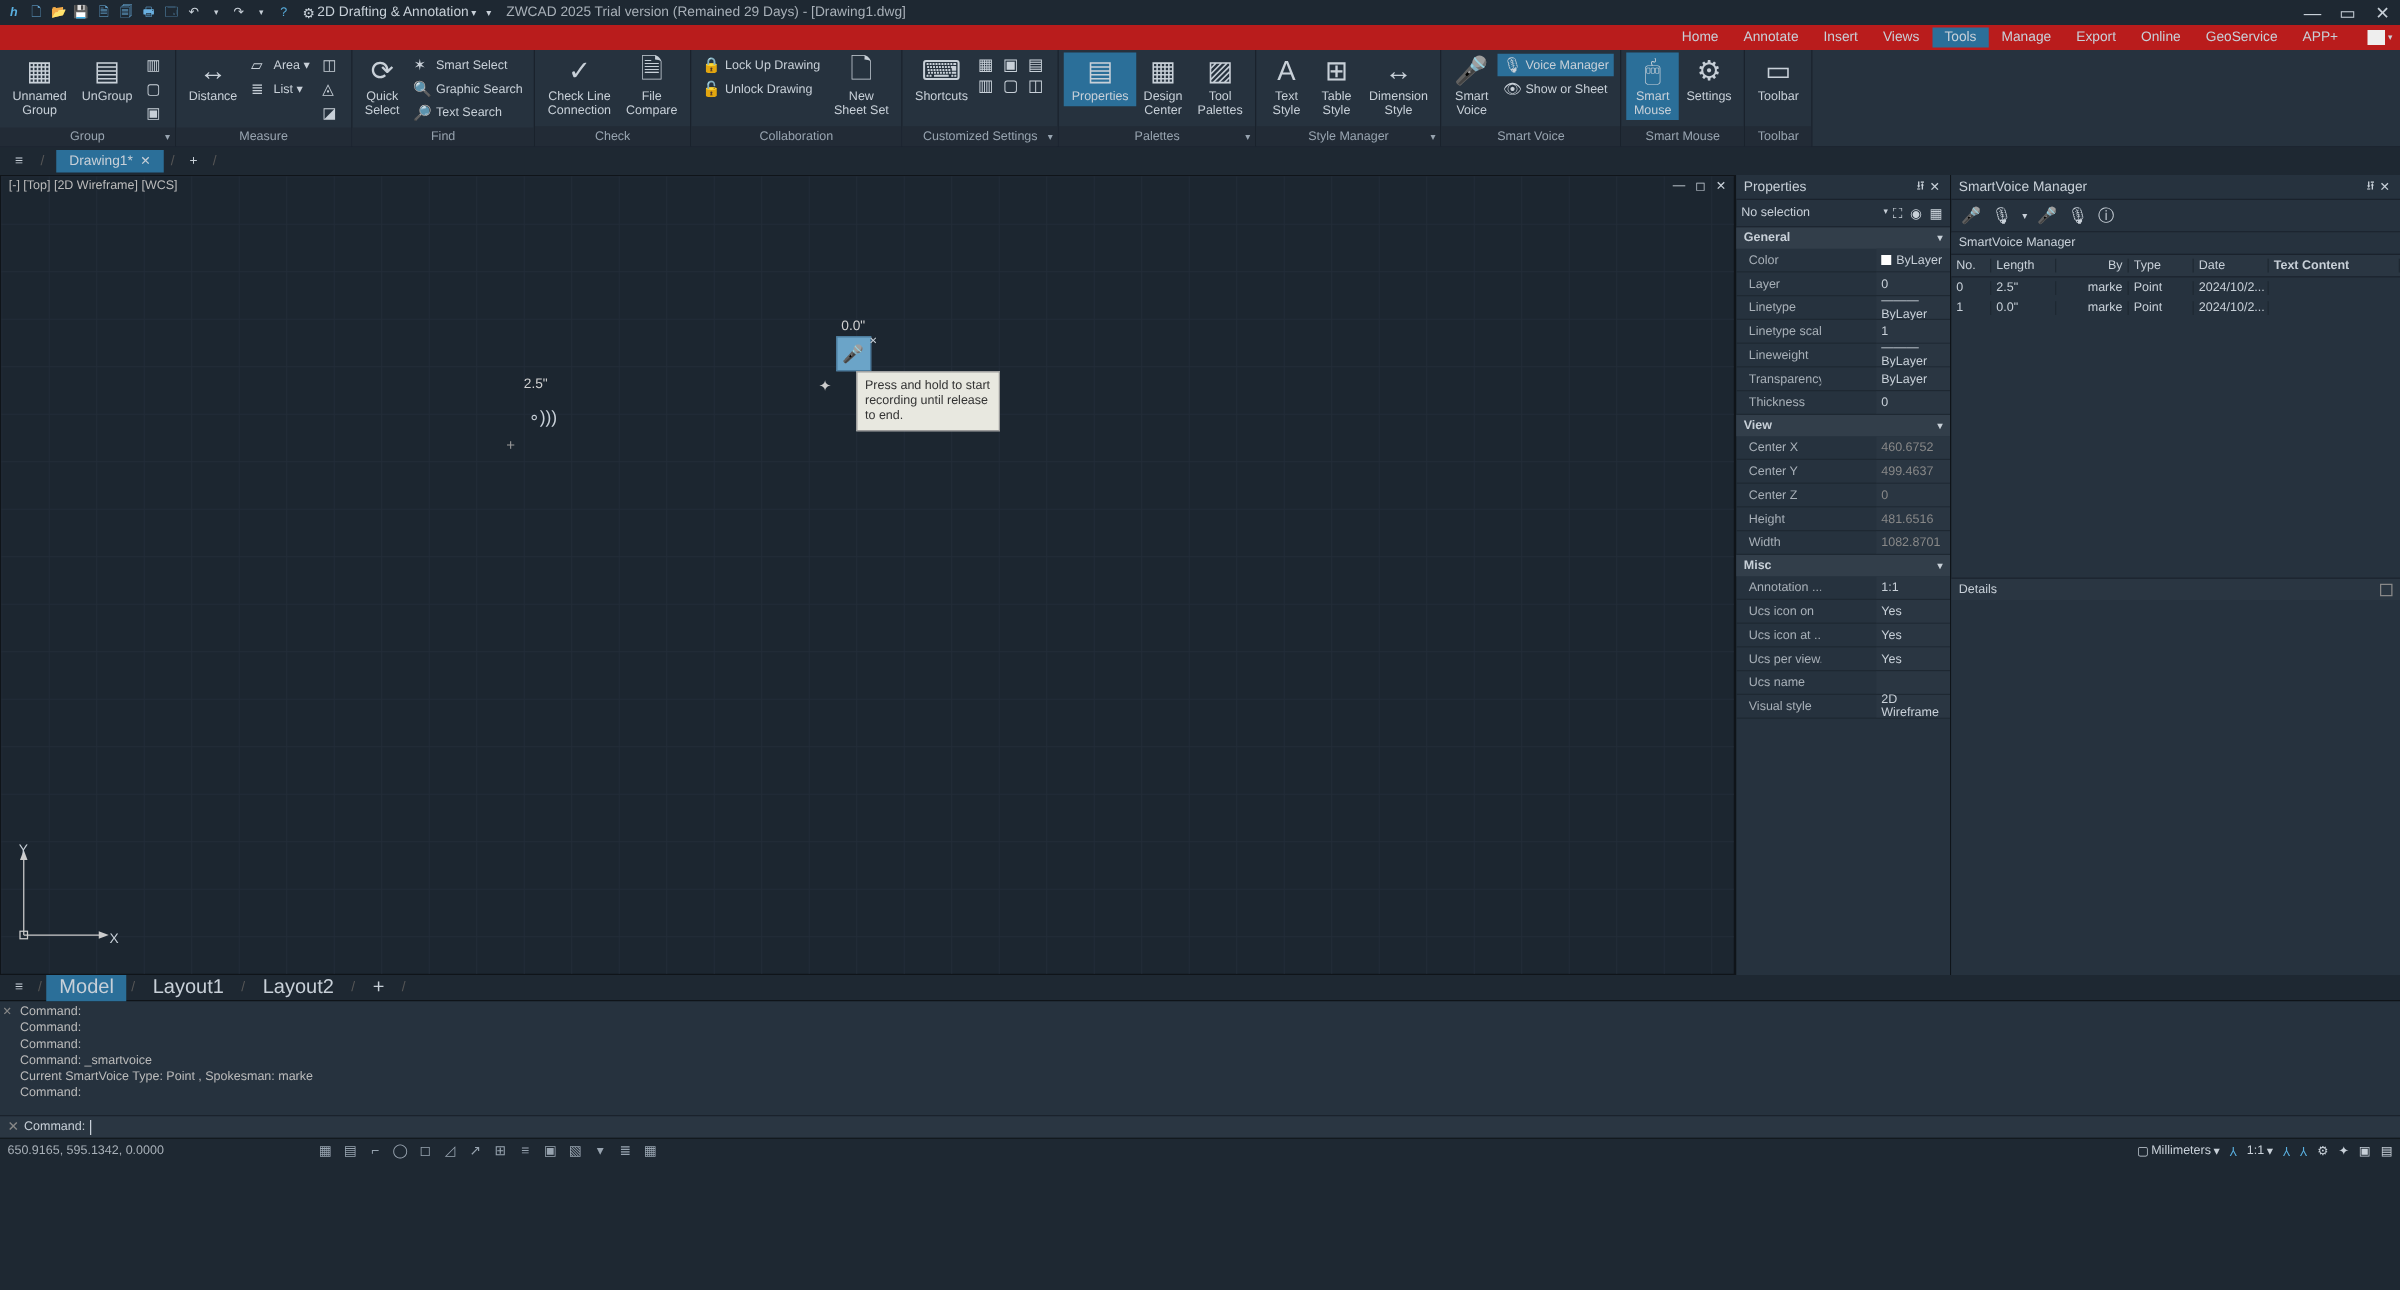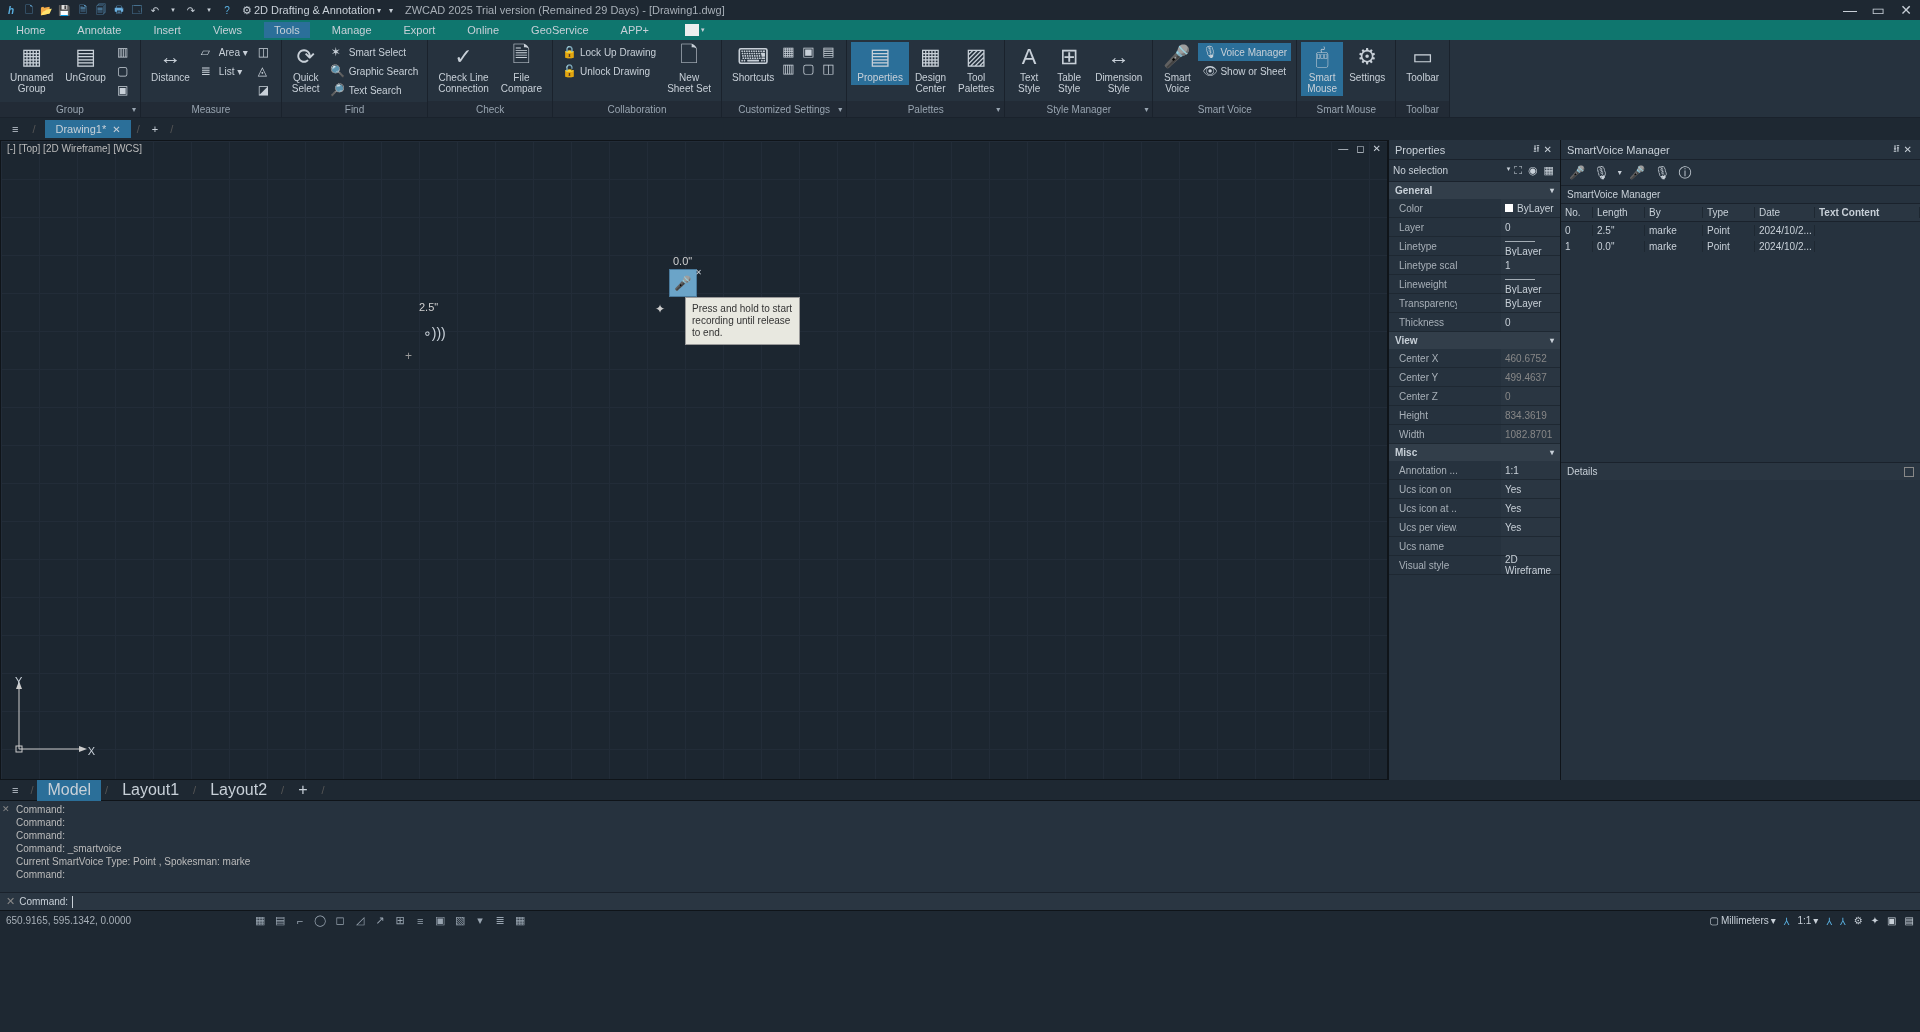--- a/index.html
+++ b/index.html
@@ -8,21 +8,21 @@
 
 .title-bar { height: 20px; background: #1e2832; display: flex; align-items: center; padding: 0 4px; }
 .title-bar .qat { display: flex; gap: 4px; align-items: center; }
 .title-bar .qat-icon { width: 14px; height: 14px; display: flex; align-items: center; justify-content: center; font-size: 10px; }
 .title-bar .workspace-sel { margin-left: 8px; display: flex; align-items: center; gap: 2px; color: #c8d0d8; }
 .title-bar .title-text { margin-left: 12px; color: #a8b0b8; }
 .title-bar .window-controls { margin-left: auto; display: flex; gap: 8px; }
 .title-bar .window-controls span { width: 20px; text-align: center; cursor: pointer; font-size: 14px; }
 
 
-.menu-bar { height: 20px; background: #0f766e; display: flex; align-items: center; padding: 0 6px; gap: 12px; }
+.menu-bar { height: 20px; background: #b91c1c; display: flex; align-items: center; padding: 0 6px; gap: 0; justify-content: flex-end; }
 .menu-bar .menu-item { padding: 2px 10px; color: #c8d0d8; cursor: pointer; }
 .menu-bar .menu-item.active { background: #2b6f99; }
 
 
 .ribbon { height: 78px; background: #26323e; display: flex; border-bottom: 1px solid #1a222c; }
 .ribbon-group { border-right: 1px solid #1a222c; display: flex; flex-direction: column; }
 .ribbon-group-content { flex: 1; display: flex; padding: 2px 4px; align-items: flex-start; }
 .ribbon-group-title {height: 16px;background: #222b36;text-align: center;font-size: 10px;color: #98a4b0;display: flex;align-items: center;justify-content: center;position: relative;}
 .ribbon-group-title .dd { position: absolute; right: 4px; font-size: 8px; }
 .ribbon-btn-large { display: flex; flex-direction: column; align-items: center; justify-content: center; padding: 2px 6px; cursor: pointer; text-align: center; min-width: 40px; }
@@ -78,21 +78,21 @@
 
 
 .voice-panel { width: 360px; background: #26323e; border-left: 1px solid #0f1419; display: flex; flex-direction: column; }
 .voice-toolbar { height: 26px; display: flex; align-items: center; gap: 8px; padding: 0 8px; border-bottom: 1px solid #1a222c; }
 .voice-toolbar .ico { font-size: 13px; cursor: pointer; }
 .voice-section-title { padding: 3px 6px; font-size: 10px; background: #26323e; }
 .voice-table { border-top: 1px solid #1a222c; }
 .voice-table-hdr {display: flex;background: #2a3642;height: 18px;align-items: center;border-bottom: 1px solid #1a222c;}
 .voice-table-hdr .col, .voice-table-row .col { font-size: 10px; padding: 0 4px; overflow: hidden; white-space: nowrap; border-right: 1px solid #1e2832; }
 .voice-table-row { display: flex; height: 16px; align-items: center; }
-.col-no { width: 32px; } .col-len { width: 52px; } .col-by { width: 58px; } .col-type { width: 52px; } .col-date { width: 60px; } .col-txt { flex: 1; font-weight: bold; }
+.col-no { width: 32px; } .col-len { width: 52px; } .col-by { width: 58px; text-align: right; } .col-type { width: 52px; } .col-date { width: 60px; } .col-txt { flex: 1; font-weight: bold; }
 .details-hdr { background: #2a3642; padding: 3px 6px; font-size: 10px; display: flex; align-items: center; margin-top: auto; border-top: 1px solid #1a222c; position: relative; }
 .details-hdr .sq { margin-left: auto; width: 10px; height: 10px; border: 1px solid #888; }
 .details-body { height: 300px; background: #26323e; }
 
 
 .layout-tabs-row { height: 20px; background: #1e2832; display: flex; align-items: center; }
 .layout-tabs { display: flex; align-items: center; padding: 0 4px; }
 .layout-tabs .hamburger { padding: 0 8px; }
 .layout-tabs .ltab {padding: 2px 10px;font-size: 16px;cursor: pointer;}
 .layout-tabs .ltab.active { background: #2b6f99; }
@@ -462,21 +462,21 @@
         <div class="props-row">
           <span class="key">Center Y</span>
           <span class="val ro">499.4637</span>
         </div>
         <div class="props-row">
           <span class="key">Center Z</span>
           <span class="val ro">0</span>
         </div>
         <div class="props-row">
           <span class="key">Height</span>
-          <span class="val ro">834.3619</span>
+          <span class="val ro">481.6516</span>
         </div>
         <div class="props-row">
           <span class="key">Width</span>
           <span class="val ro">1082.8701</span>
         </div>
         <div class="props-section-hdr">Misc<span class="arrow">▾</span></div>
         <div class="props-row">
           <span class="key">Annotation ...</span>
           <span class="val">1:1</span>
         </div>

